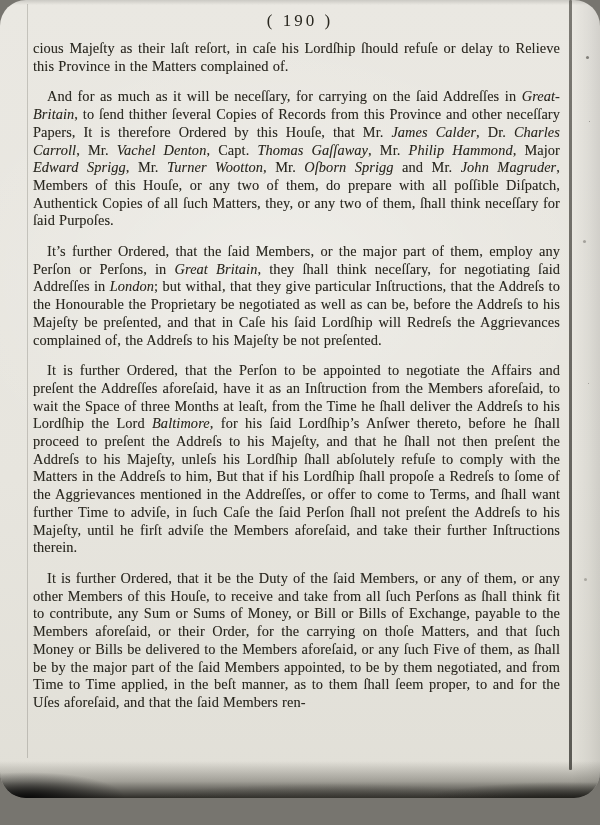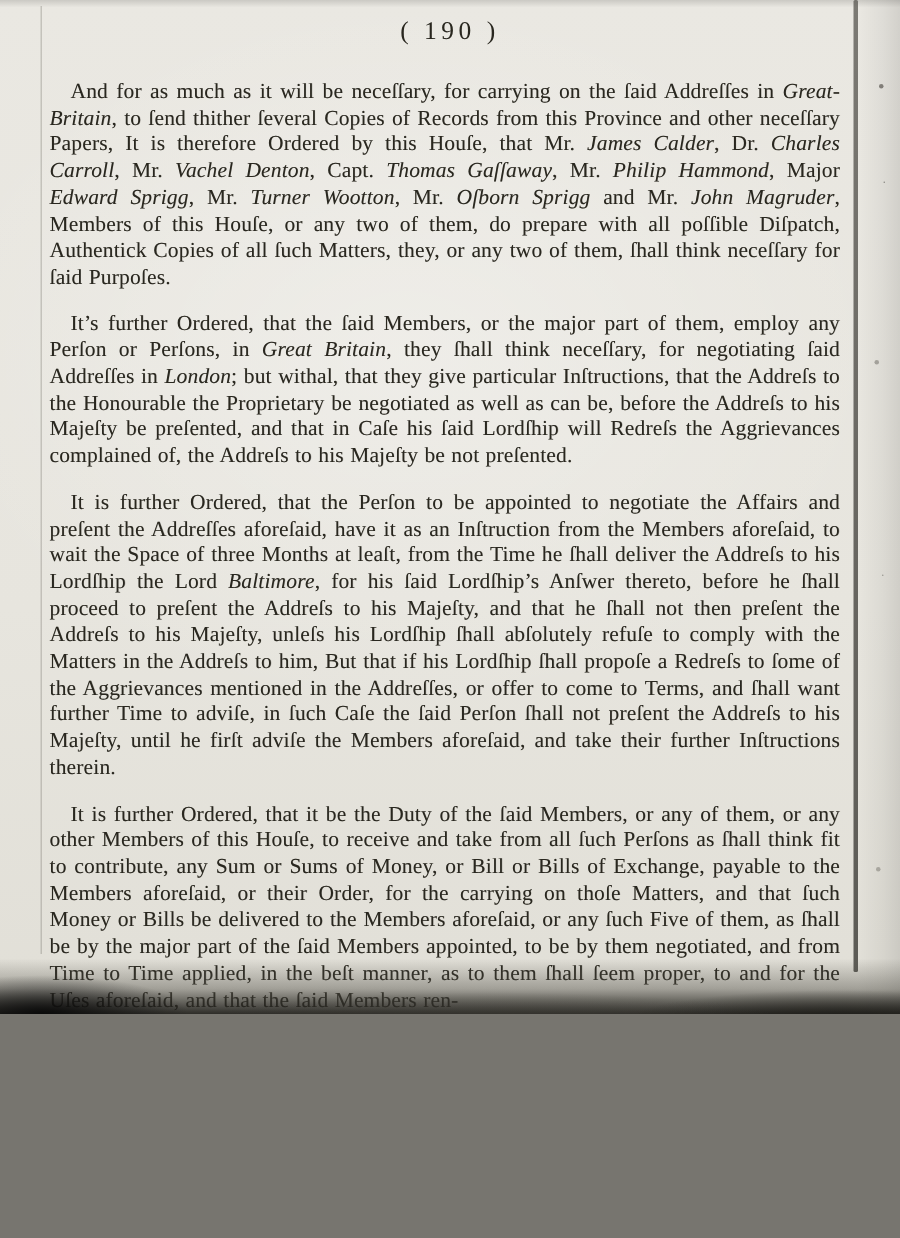--- a/index.html
+++ b/index.html
@@ -1,27 +1,28 @@
 <!DOCTYPE html>
 <html style="--ink: #29271f; --paper: #e8e6df;"><head>
 <meta charset="utf-8">
 <style>
   * { box-sizing: border-box; margin: 0; padding: 0; }
   html, body { background: #77756f; }
   .page {
     width: 600px;
-    height: 676px;
+    height: 798px;
     position: relative;
     overflow: hidden;
     margin: 0;
     background:
       radial-gradient(ellipse 430px 320px at 45% 35%, rgba(255,255,255,0.28), rgba(255,255,255,0) 75%),
       linear-gradient(180deg, #eae8e2 0%, #e7e5de 60%, #e1dfd7 100%);
     font-family: "Liberation Serif", "DejaVu Serif", serif;
     color: var(--ink, #29271f);
+    border-radius: 26px;
   }
   .page-header {
     text-align: center;
     padding-top: 11px;
     font-size: 17px;
     letter-spacing: 3px;
     color: var(--ink, #29271f);
   }
   .body-text {
     padding: 9px 40px 0 33px;
@@ -73,20 +74,21 @@
       1px 326px 0 -1px rgba(52,50,44,.42),
       -2px 522px 0 0 rgba(52,50,44,.30);
   }
 </style>
 </head>
 <body>
 
 <div class="page">
   <div class="page-header">( 190 )</div>
   <div class="body-text">
+      <p class="para"><span>cious Majeſty as their laſt reſort, in caſe his Lordſhip ſhould refuſe or delay to Relieve this Province in the Matters complained of.</span></p>
       <p class="para indent"><span>And for as much as it will be neceſſary, for carrying on the ſaid Addreſſes in </span><span class="it">Great-Britain</span><span>, to ſend thither ſeveral Copies of Records from this Province and other neceſſary Papers, It is therefore Ordered by this Houſe, that Mr. </span><span class="it">James Calder</span><span>, Dr. </span><span class="it">Charles Carroll</span><span>, Mr. </span><span class="it">Vachel Denton</span><span>, Capt. </span><span class="it">Thomas Gaſſaway</span><span>, Mr. </span><span class="it">Philip Hammond</span><span>, Major </span><span class="it">Edward Sprigg</span><span>, Mr. </span><span class="it">Turner Wootton</span><span>, Mr. </span><span class="it">Oſborn Sprigg</span><span> and Mr. </span><span class="it">John Magruder</span><span>, Members of this Houſe, or any two of them, do prepare with all poſſible Diſpatch, Authentick Copies of all ſuch Matters, they, or any two of them, ſhall think neceſſary for ſaid Purpoſes.</span></p>
       <p class="para indent"><span>It’s further Ordered, that the ſaid Members, or the major part of them, employ any Perſon or Perſons, in </span><span class="it">Great Britain</span><span>, they ſhall think neceſſary, for negotiating ſaid Addreſſes in </span><span class="it">London</span><span>; but withal, that they give particular Inſtructions, that the Addreſs to the Honourable the Proprietary be negotiated as well as can be, before the Addreſs to his Majeſty be preſented, and that in Caſe his ſaid Lordſhip will Redreſs the Aggrievances complained of, the Addreſs to his Majeſty be not preſented.</span></p>
       <p class="para indent"><span>It is further Ordered, that the Perſon to be appointed to negotiate the Affairs and preſent the Addreſſes aforeſaid, have it as an Inſtruction from the Members aforeſaid, to wait the Space of three Months at leaſt, from the Time he ſhall deliver the Addreſs to his Lordſhip the Lord </span><span class="it">Baltimore</span><span>, for his ſaid Lordſhip’s Anſwer thereto, before he ſhall proceed to preſent the Addreſs to his Majeſty, and that he ſhall not then preſent the Addreſs to his Majeſty, unleſs his Lordſhip ſhall abſolutely refuſe to comply with the Matters in the Addreſs to him, But that if his Lordſhip ſhall propoſe a Redreſs to ſome of the Aggrievances mentioned in the Addreſſes, or offer to come to Terms, and ſhall want further Time to adviſe, in ſuch Caſe the ſaid Perſon ſhall not preſent the Addreſs to his Majeſty, until he firſt adviſe the Members aforeſaid, and take their further Inſtructions therein.</span></p>
       <p class="para indent"><span>It is further Ordered, that it be the Duty of the ſaid Members, or any of them, or any other Members of this Houſe, to receive and take from all ſuch Perſons as ſhall think fit to contribute, any Sum or Sums of Money, or Bill or Bills of Exchange, payable to the Members aforeſaid, or their Order, for the carrying on thoſe Matters, and that ſuch Money or Bills be delivered to the Members aforeſaid, or any ſuch Five of them, as ſhall be by the major part of the ſaid Members appointed, to be by them negotiated, and from Time to Time applied, in the beſt manner, as to them ſhall ſeem proper, to and for the Uſes aforeſaid, and that the ſaid Members ren-</span></p>
     </div>
 
   <div class="edge-top"></div>
   <div class="edge-left-line"></div>
   <div class="edge-right-margin"></div>
   <div class="edge-right-line"></div>

